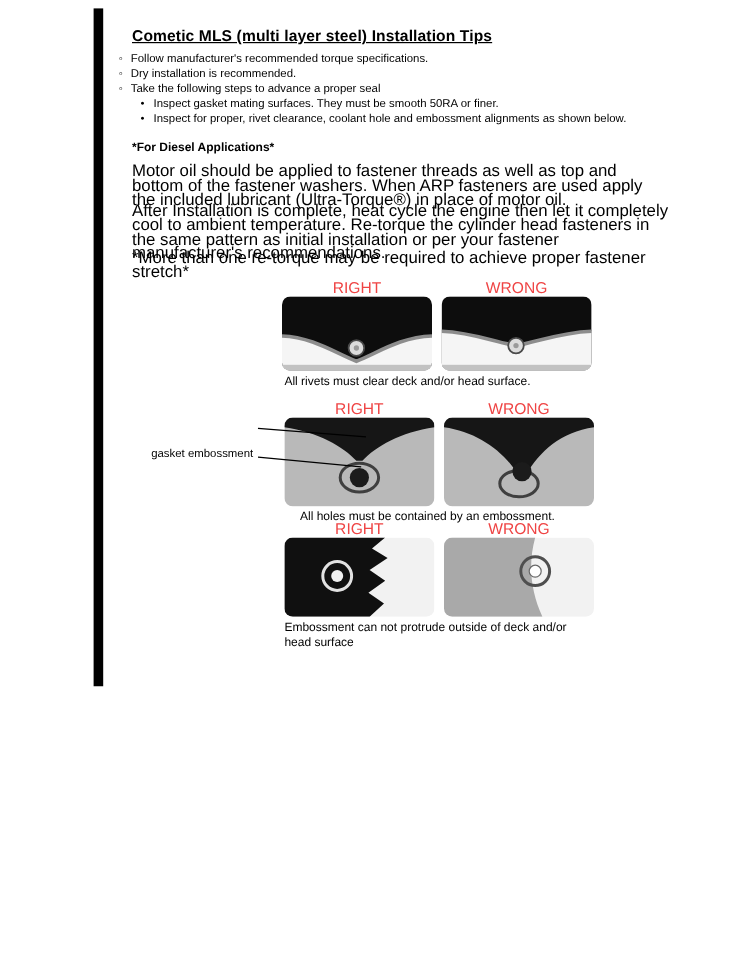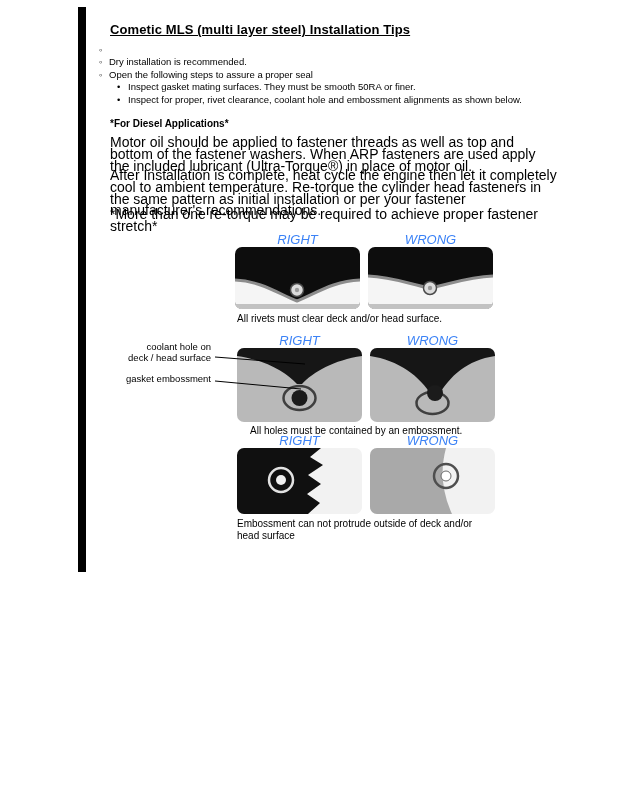--- a/index.html
+++ b/index.html
@@ -18,21 +18,21 @@
   .b-row .mk { width: 10px; flex: 0 0 10px; text-align: left; }
   .b-row.sub { margin-left: 18px; }
   .b-row.sub .mk { width: 11px; flex: 0 0 11px; }
 
   .diesel-heading { position: absolute; left: 110px; top: 118px; font-size: 10px; font-weight: bold; }
   .para { position: absolute; left: 110px; width: 447px; font-size: 14px; line-height: 11.8px; }
   .para.p1 { top: 137px; }
   .para.p2 { top: 170px; }
   .para.p3 { top: 209px; }
 
-  .figlabel { position: absolute; width: 125px; text-align: center; font-size: 13px; color: #3b82f6; font-style: italic; }
+  .figlabel { position: absolute; width: 125px; text-align: center; font-size: 13px; color: #ef4444; }
   .f1r { left: 235px; top: 232px; } .f1w { left: 368px; top: 232px; }
   .f2r { left: 237px; top: 333px; } .f2w { left: 370px; top: 333px; }
   .f3r { left: 237px; top: 433px; } .f3w { left: 370px; top: 433px; }
 
   .panel { position: absolute; z-index: 1; line-height: 0; }
   .p1r { left: 235px; top: 247px; } .p1w { left: 368px; top: 247px; }
   .p2r { left: 237px; top: 348px; } .p2w { left: 370px; top: 348px; }
   .p3r { left: 237px; top: 448px; } .p3w { left: 370px; top: 448px; }
 
   .figcap { position: absolute; font-size: 10px; }
@@ -57,28 +57,29 @@
 
 <div class="page">
 
   <div class="leftbar"></div>
 
   <h1 class="title">Cometic MLS (multi layer steel) Installation Tips</h1>
 
   <div class="bullets">
     <div class="b-row">
       <span class="mk">◦</span>
+      <span>Follow manufacturer's recommended torque specifications.</span>
     </div>
     <div class="b-row">
       <span class="mk">◦</span>
       <span>Dry installation is recommended.</span>
     </div>
     <div class="b-row">
       <span class="mk">◦</span>
-      <span>Open the following steps to assure a proper seal</span>
+      <span>Take the following steps to advance a proper seal</span>
     </div>
     <div class="b-row sub">
       <span class="mk">•</span>
       <span>Inspect gasket mating surfaces.  They must be smooth 50RA or finer.</span>
     </div>
     <div class="b-row sub">
       <span class="mk">•</span>
       <span>Inspect for proper, rivet clearance, coolant hole and embossment alignments as shown below.</span>
     </div>
   </div>
@@ -123,24 +124,20 @@
         <circle cx="62" cy="41" r="6.5" fill="#dcdcdc" stroke="#4a4a4a" stroke-width="1.5"></circle>
         <circle cx="62" cy="41" r="2.2" fill="#9a9a9a"></circle>
       </g>
     </svg>
   </div>
   <div class="figcap cap1">All rivets must clear deck and/or head surface.</div>
 
   <div class="figlabel f2r">RIGHT</div>
   <div class="figlabel f2w">WRONG</div>
 
-  <div class="callout co1">
-    <div>coolant hole on</div>
-    <div>deck / head surface</div>
-  </div>
   <div class="callout co2">gasket embossment</div>
 
   <div class="callout-lines">
     <svg viewBox="0 0 100 48" width="100" height="48">
       <line x1="2" y1="8" x2="92" y2="15" stroke="#000" stroke-width="1"></line>
       <line x1="2" y1="32" x2="88" y2="40" stroke="#000" stroke-width="1"></line>
     </svg>
   </div>
 
   <div class="panel p2r">

